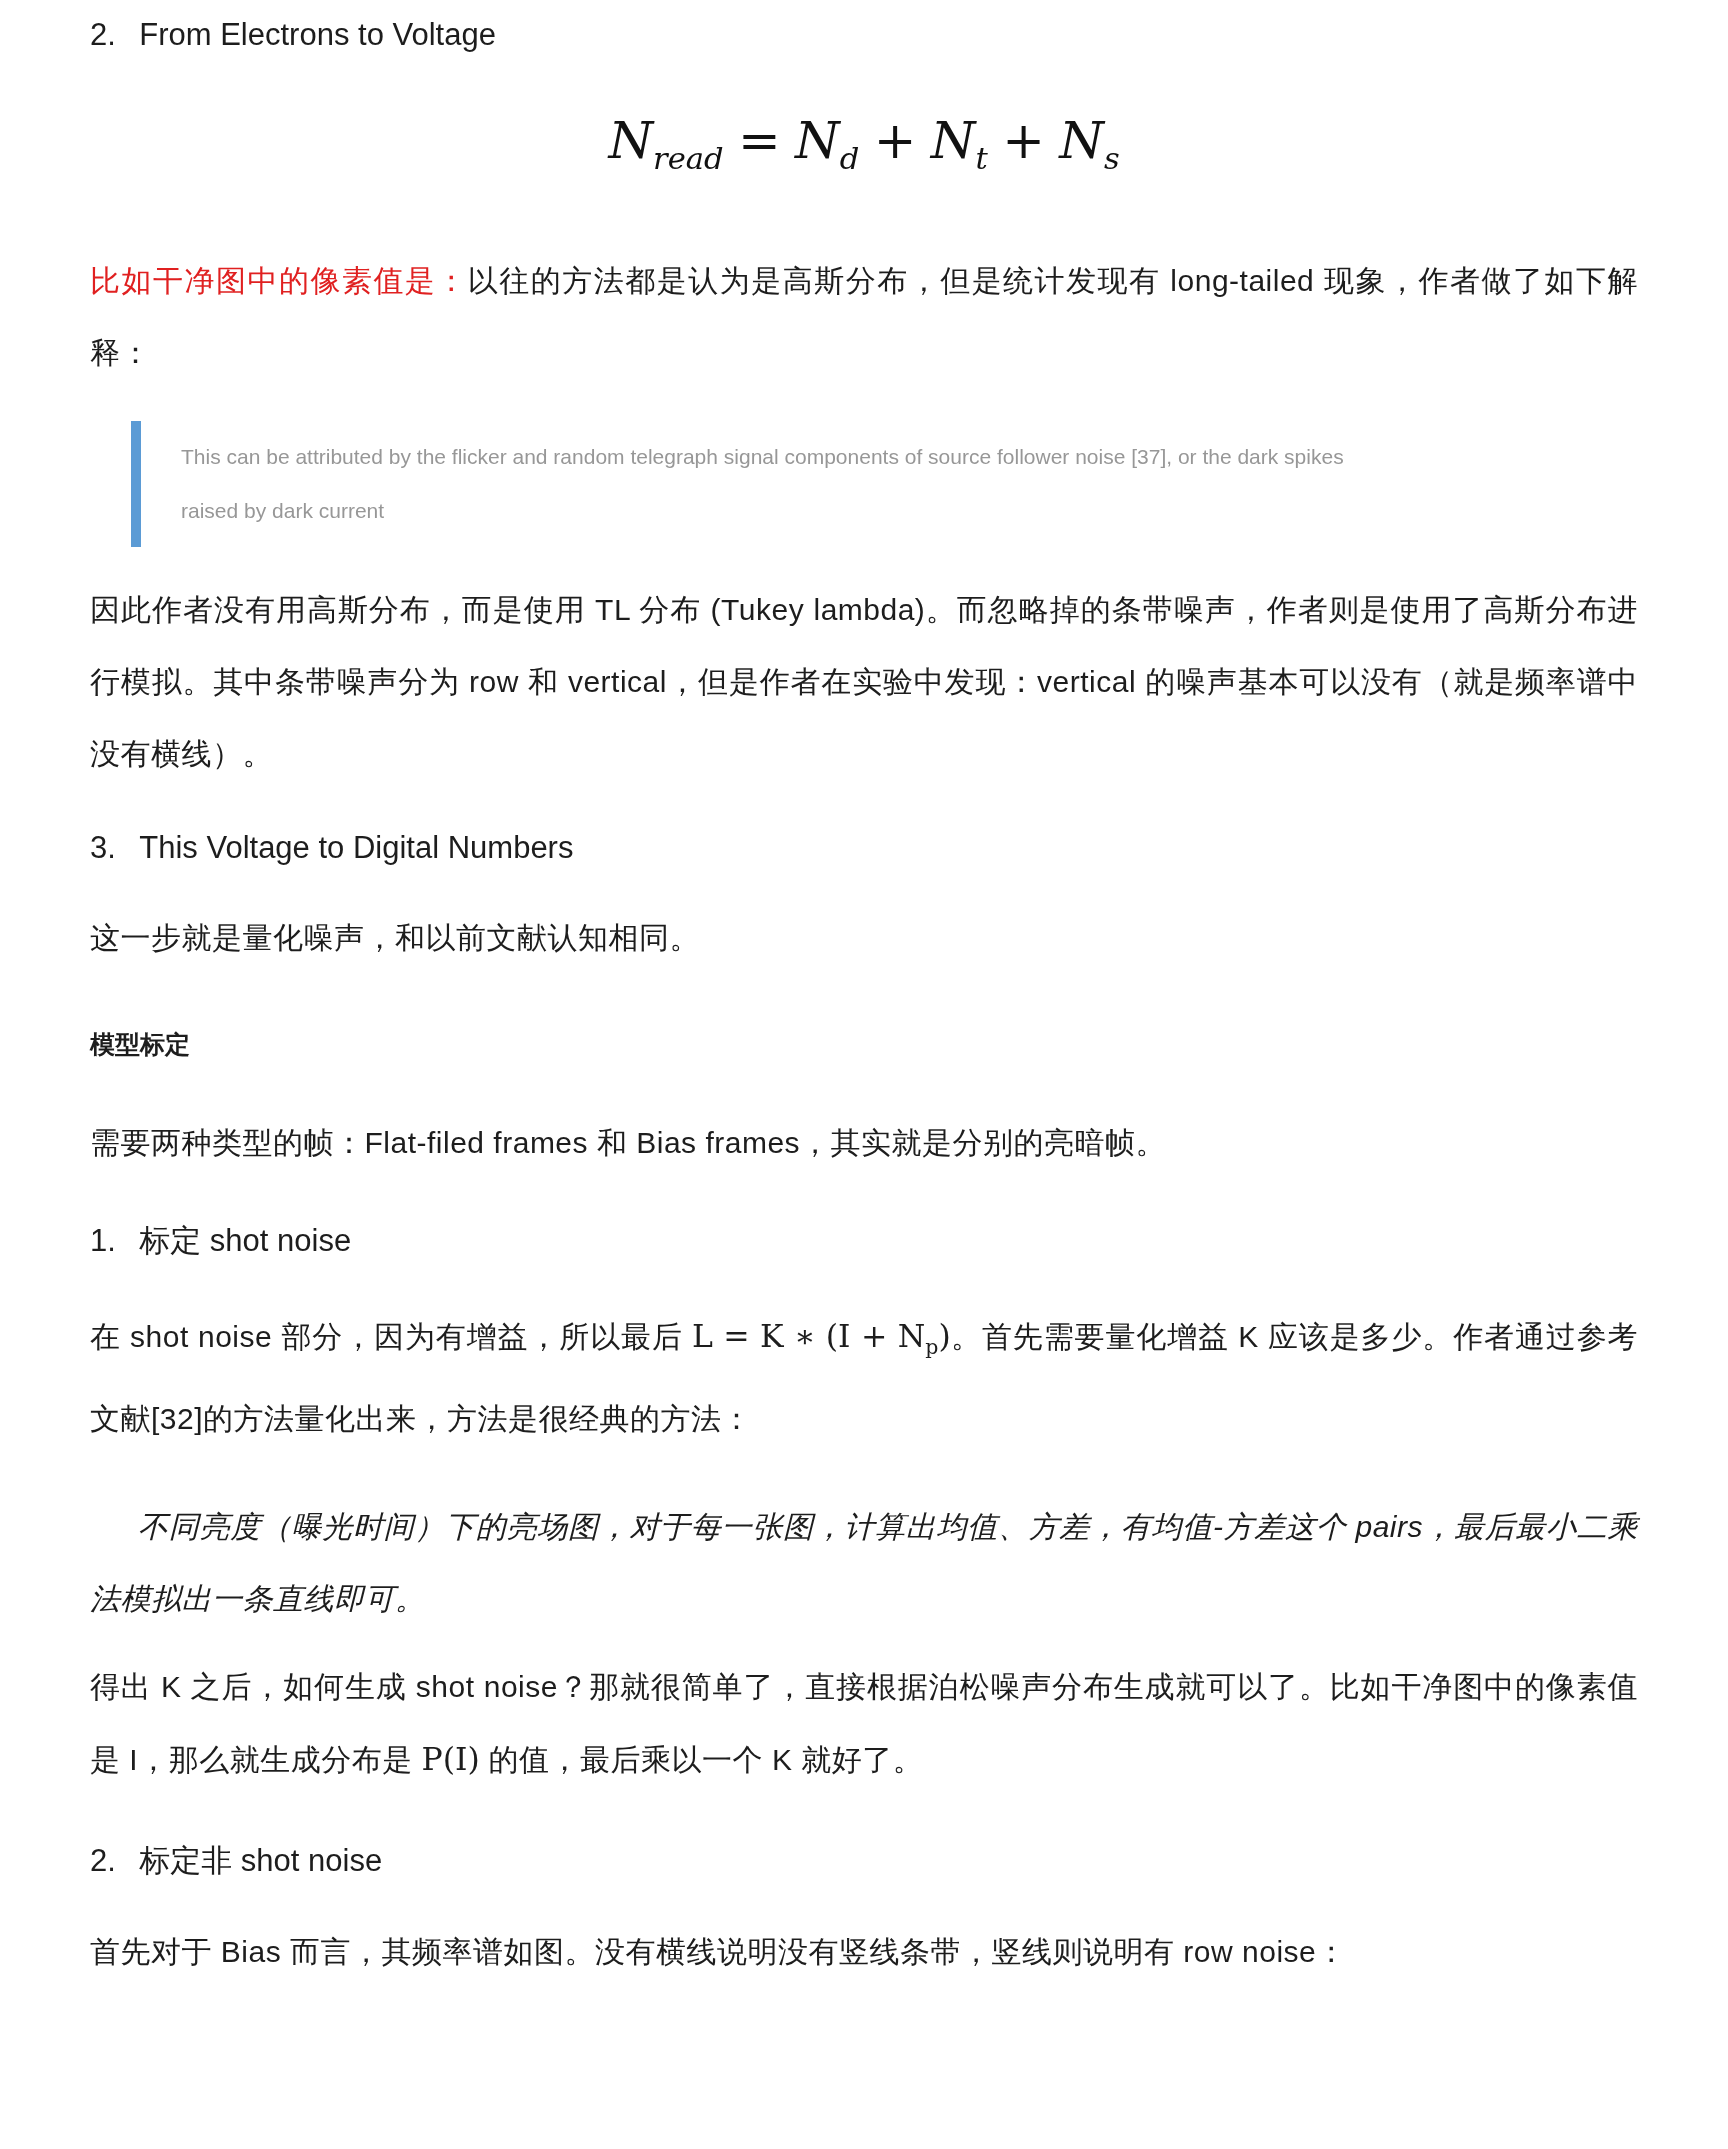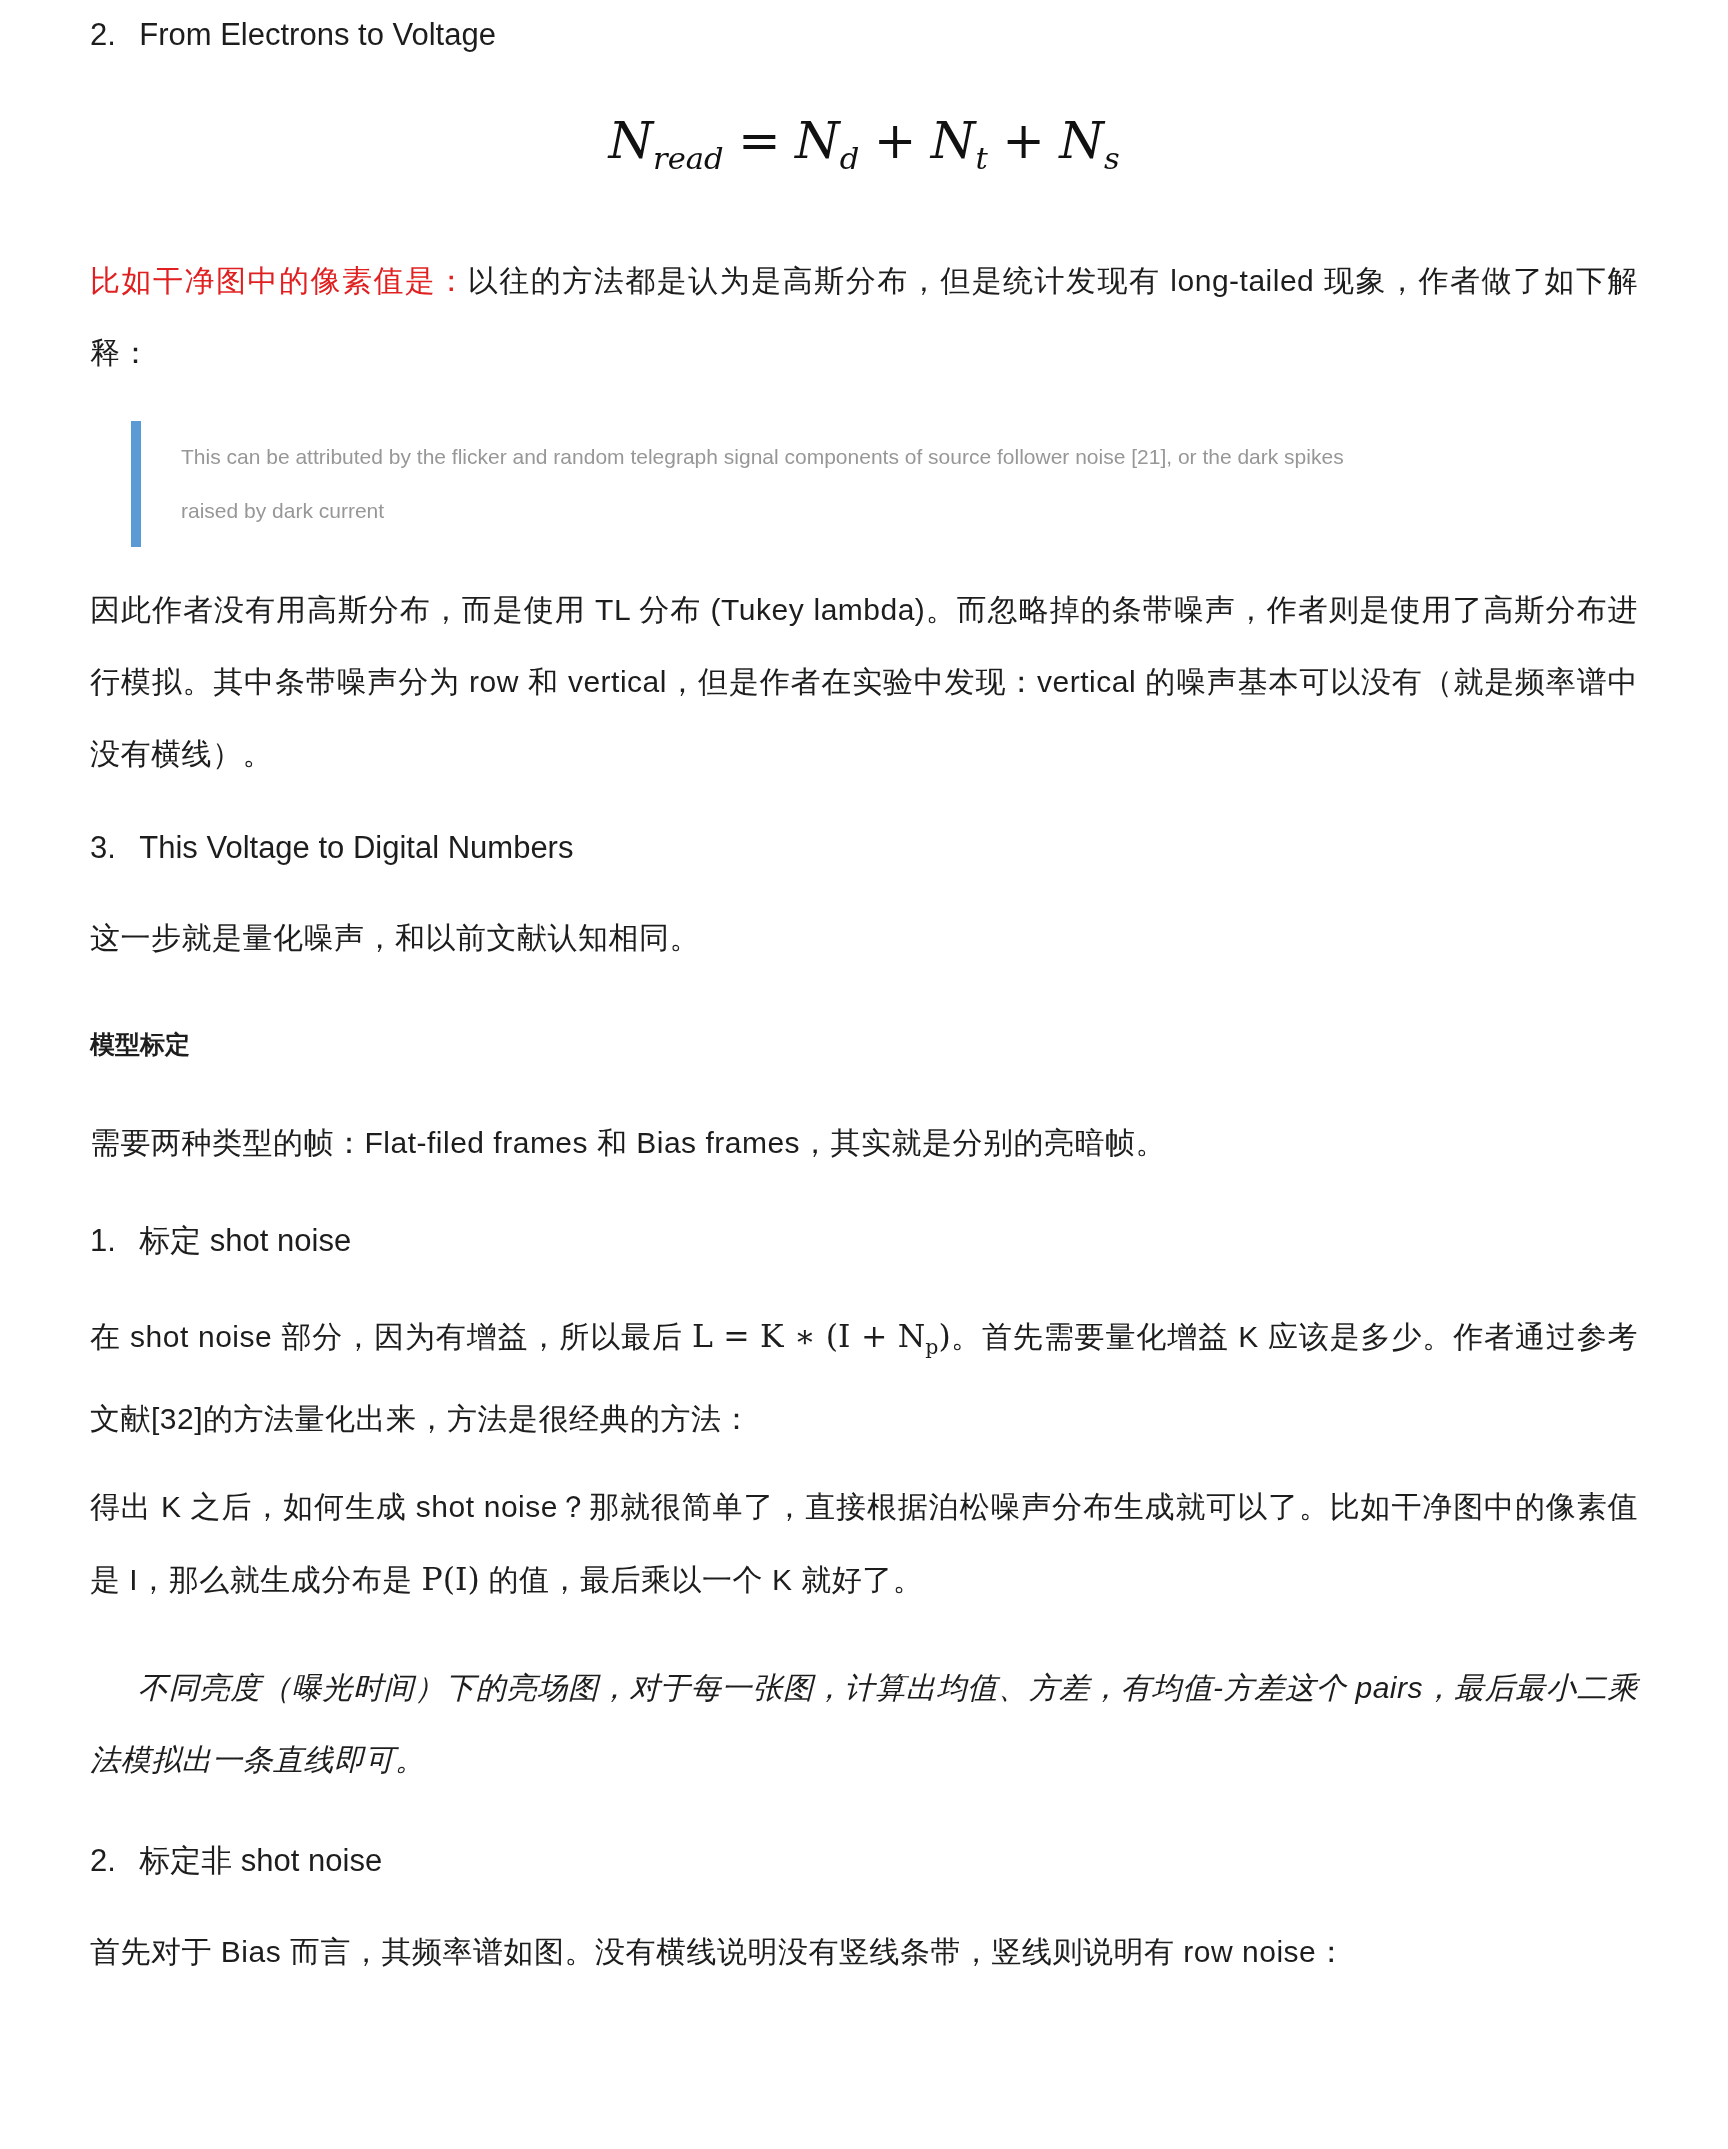--- a/index.html
+++ b/index.html
@@ -88,21 +88,21 @@
     <span>From Electrons to Voltage</span>
   </h3>
 
 
   <div class="formula">
     <span class="var">N</span><sub>read</sub><span class="op">=</span><span class="var">N</span><sub>d</sub><span class="op">+</span><span class="var">N</span><sub>t</sub><span class="op">+</span><span class="var">N</span><sub>s</sub>
   </div>
 
   <p class="para mt-b"><span class="red">比如干净图中的像素值是：</span><span>以往的方法都是认为是高斯分布，但是统计发现有 long-tailed 现象，作者做了如下解释：</span></p>
 
-  <blockquote class="bquote">This can be attributed by the flicker and random telegraph signal components of source follower noise [21], or the dark spikes raised by dark current</blockquote>
+  <blockquote class="bquote">This can be attributed by the flicker and random telegraph signal components of source follower noise [37], or the dark spikes raised by dark current</blockquote>
 
   <p class="para mt-c">因此作者没有用高斯分布，而是使用 TL 分布 (Tukey lambda)。而忽略掉的条带噪声，作者则是使用了高斯分布进行模拟。其中条带噪声分为 row 和 vertical，但是作者在实验中发现：vertical 的噪声基本可以没有（就是频率谱中没有横线）。</p>
 
   <h3 class="h-num mt-d">
     <span class="num">3.</span>
     <span>This Voltage to Digital Numbers</span>
   </h3>
 
   <p class="para mt-e">这一步就是量化噪声，和以前文献认知相同。</p>
 
@@ -110,23 +110,23 @@
 
   <p class="para mt-f">需要两种类型的帧：Flat-filed frames 和 Bias frames，其实就是分别的亮暗帧。</p>
 
   <h3 class="h-num mt-f">
     <span class="num">1.</span>
     <span>标定 shot noise</span>
   </h3>
 
   <p class="para mt-g"><span>在 shot noise 部分，因为有增益，所以最后 </span><span class="imath"><span>L = K ∗ (I + N</span><sub>p</sub><span>)</span></span><span>。首先需要量化增益 K 应该是多少。作者通过参考文献[32]的方法量化出来，方法是很经典的方法：</span></p>
 
+  <p class="para quote-italic mt-g">不同亮度（曝光时间）下的亮场图，对于每一张图，计算出均值、方差，有均值-方差这个 pairs，最后最小二乘法模拟出一条直线即可。</p>
+
   <p class="para mt-h"><span>得出 K 之后，如何生成 shot noise？那就很简单了，直接根据泊松噪声分布生成就可以了。比如干净图中的像素值是 I，那么就生成分布是 </span><span class="imath">P(I)</span><span> 的值，最后乘以一个 K 就好了。</span></p>
-
-  <p class="para quote-italic mt-g">不同亮度（曝光时间）下的亮场图，对于每一张图，计算出均值、方差，有均值-方差这个 pairs，最后最小二乘法模拟出一条直线即可。</p>
 
   <h3 class="h-num mt-i">
     <span class="num">2.</span>
     <span>标定非 shot noise</span>
   </h3>
 
   <p class="para mt-j">首先对于 Bias 而言，其频率谱如图。没有横线说明没有竖线条带，竖线则说明有 row noise：</p>
 
 </div>
 

